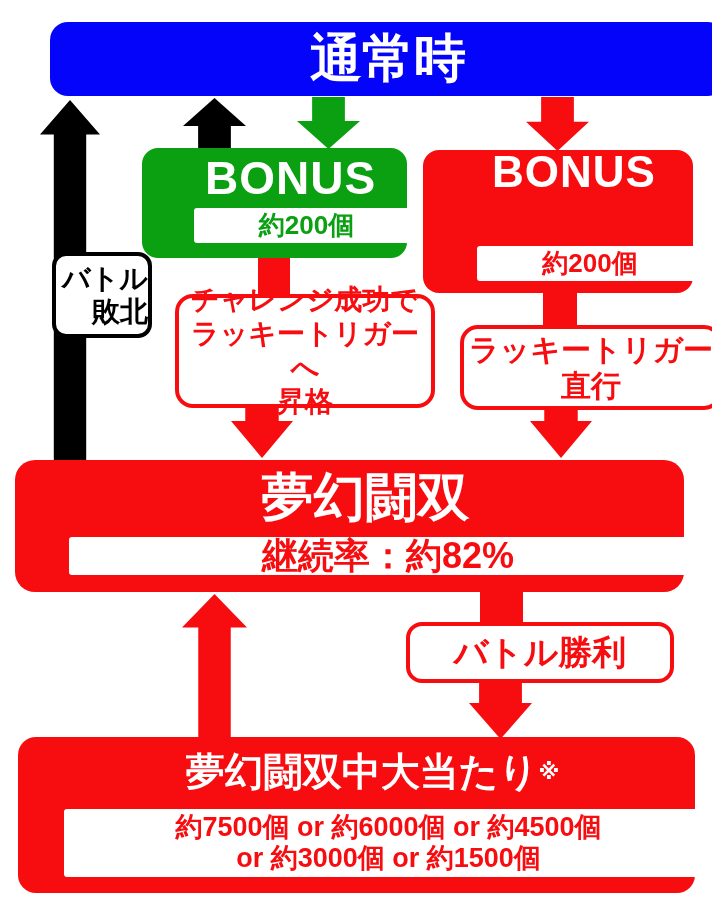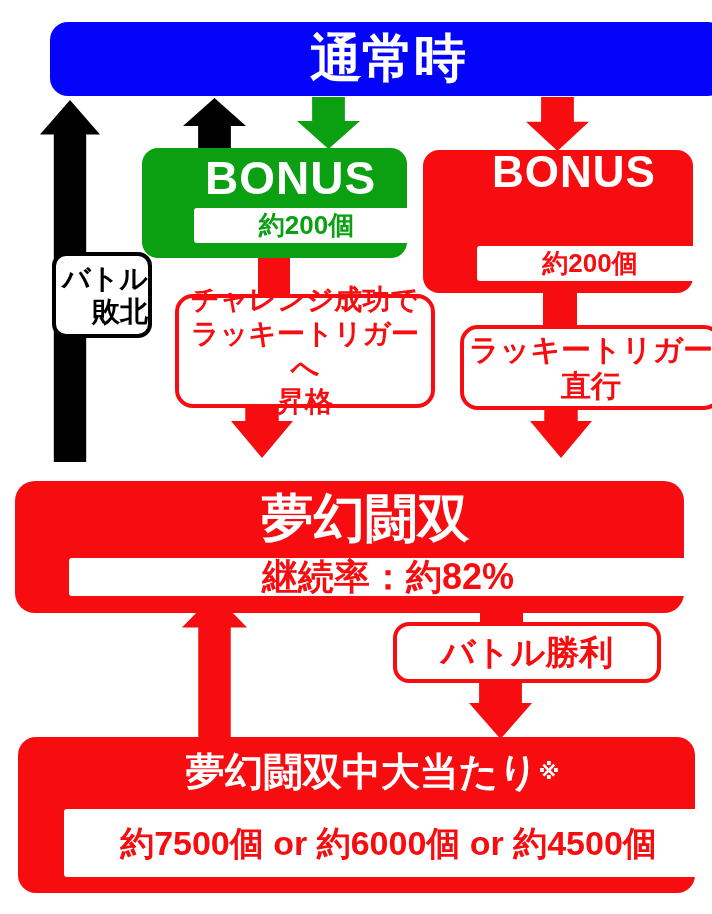--- a/index.html
+++ b/index.html
@@ -76,37 +76,38 @@
   </div>
 
   <div class="abs note-red center col z2" style="left:428px;top:325px;width:262px;height:85px;font-size:30px;line-height:36px;">
     <span>ラッキートリガー</span>
     <span>直行</span>
   </div>
 
   <div class="abs fill-red arr-down-mid z1" style="left:231px;top:405px;width:62px;height:53px;"></div>
   <div class="abs fill-red arr-down-mid z1" style="left:530px;top:405px;width:62px;height:53px;"></div>
 
-  <div class="abs box-red z2" style="left:15px;top:481px;width:669px;height:132px;border-radius:20px;">
+  <div class="abs box-red z2" style="left:15px;top:460px;width:669px;height:132px;border-radius:20px;">
     <div class="center" style="height:76px;font-size:52px;">夢幻闘双</div>
     <div class="inner-white center txt-red" style="position:absolute;left:22px;top:77px;width:638px;height:38px;font-size:36px;">継続率：約82%</div>
   </div>
 
   <div class="abs fill-red arr-up-big z1" style="left:182px;top:594px;width:65px;height:146px;"></div>
   <div class="abs fill-red z1" style="left:480px;top:590px;width:43px;height:38px;"></div>
 
-  <div class="abs note-red center z3" style="left:361px;top:622px;width:268px;height:61px;font-size:34px;border-radius:16px;">
+  <div class="abs note-red center z3" style="left:374px;top:622px;width:268px;height:61px;font-size:34px;border-radius:16px;">
     <span>バトル勝利</span>
   </div>
 
   <div class="abs fill-red arr-down-wide z1" style="left:469px;top:681px;width:63px;height:58px;"></div>
 
   <div class="abs box-red z2" style="left:18px;top:737px;width:677px;height:156px;border-radius:18px;">
     <div class="center" style="height:70px;font-size:39px;">
       <span>夢幻闘双中大当たり</span>
         <sup class="note">※</sup>
     </div>
-    <div class="inner-white center col txt-red" style="position:absolute;left:14px;top:72px;width:649px;height:68px;font-size:34px;line-height:31px;">
+    <div class="inner-white center col txt-red" style="position:absolute;left:14px;top:72px;width:649px;height:68px;font-size:27px;line-height:31px;">
       <span>約7500個 or 約6000個 or 約4500個</span>
+      <span>or 約3000個 or 約1500個</span>
     </div>
   </div>
 
 </div>
 
 </body></html>

